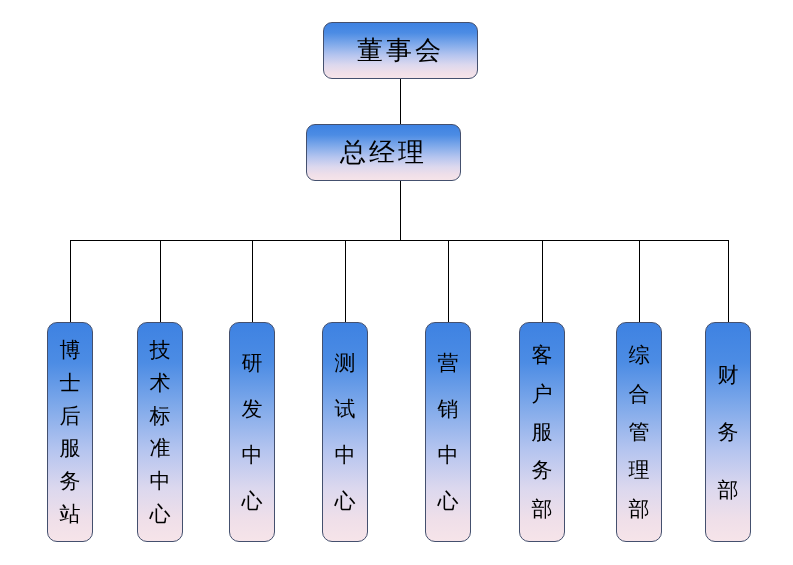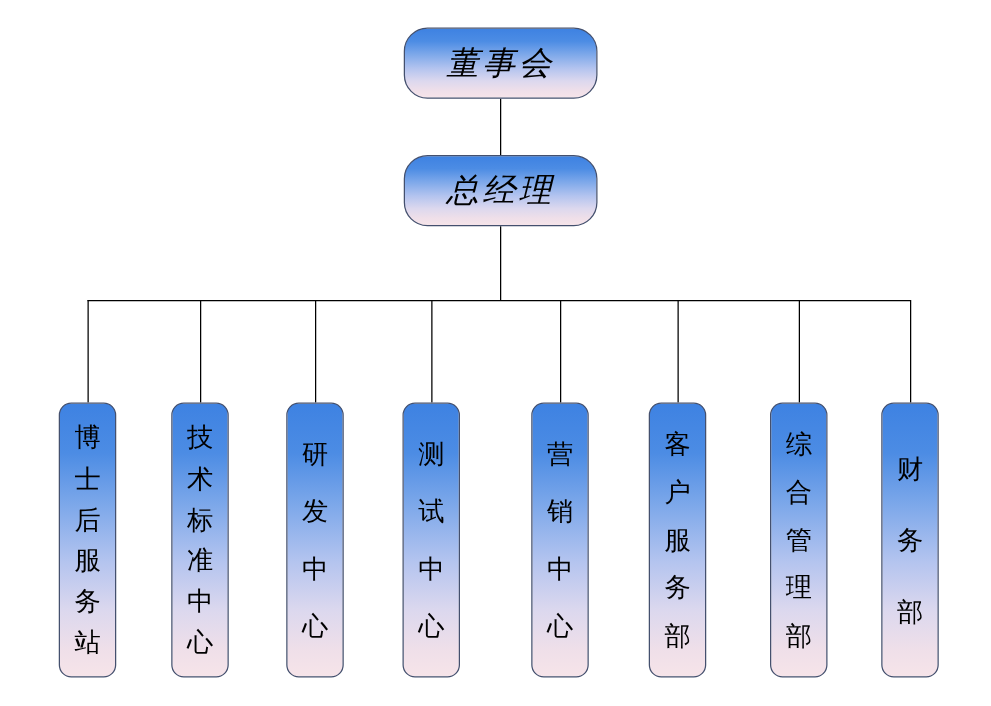--- a/index.html
+++ b/index.html
@@ -23,27 +23,26 @@
       #4c8ce4 18%,
       #7fa9ea 38%,
       #b4c4ef 58%,
       #dcd8ee 76%,
       #efdfe9 90%,
       #f6e4e9 100%);
     color: #000000;
   }
 
   .hbox {
-    border-radius: 19px;
+    border-radius: 9px;
     display: flex;
     align-items: center;
     justify-content: center;
     font-size: 26px;
     letter-spacing: 3px;
-    font-style: italic;
   }
 
   .vbox {
     border-radius: 10px;
     display: flex;
     flex-direction: column;
     justify-content: space-evenly;
     align-items: center;
     font-size: 21px;
     padding: 8px 0;
@@ -67,21 +66,21 @@
   <div class="line" style="left:160px; top:240px; width:1px; height:82px;"></div>
   <div class="line" style="left:252px; top:240px; width:1px; height:82px;"></div>
   <div class="line" style="left:345px; top:240px; width:1px; height:82px;"></div>
   <div class="line" style="left:448px; top:240px; width:1px; height:82px;"></div>
   <div class="line" style="left:542px; top:240px; width:1px; height:82px;"></div>
   <div class="line" style="left:639px; top:240px; width:1px; height:82px;"></div>
   <div class="line" style="left:728px; top:240px; width:1px; height:82px;"></div>
 
   <div class="obox hbox" style="left:323px; top:22px; width:155px; height:57px;">董事会</div>
 
-  <div class="obox hbox" style="left:323px; top:124px; width:155px; height:57px;">总经理</div>
+  <div class="obox hbox" style="left:306px; top:124px; width:155px; height:57px;">总经理</div>
 
   <div class="obox vbox" style="left:47px; top:322px; width:46px; height:220px;">
       <span>博</span>
       <span>士</span>
       <span>后</span>
       <span>服</span>
       <span>务</span>
       <span>站</span>
     </div>
 

